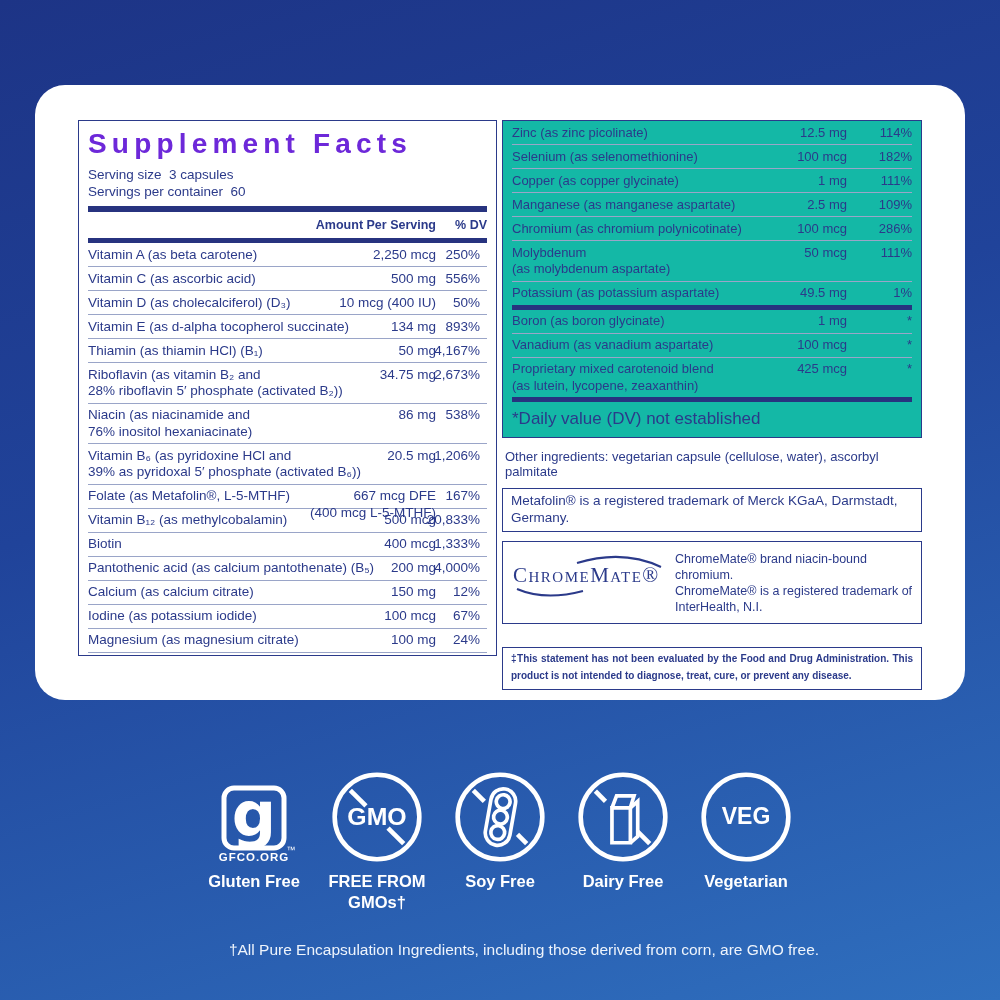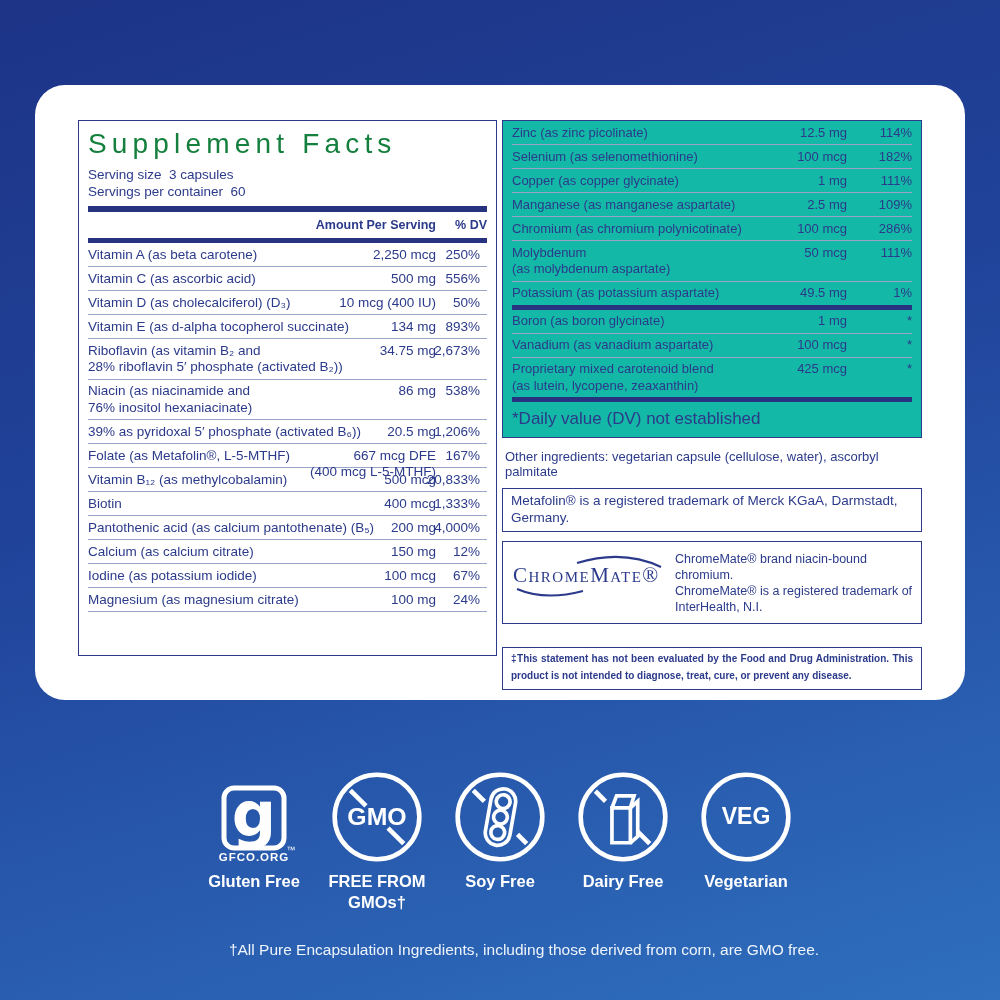--- a/index.html
+++ b/index.html
@@ -5,21 +5,21 @@
   html,body{margin:0;padding:0;}
   body{
     width:1000px;height:1000px;overflow:hidden;position:relative;
     background:linear-gradient(163deg,#1d3486 0%,#20439a 42%,#2f6fbe 100%);
     font-family:"Liberation Sans","DejaVu Sans",sans-serif;
     color:#2b3a8a;
   }
   .card{position:absolute;left:35px;top:85px;width:930px;height:615px;background:#ffffff;border-radius:30px;}
   
   .lbox{position:absolute;left:43px;top:35px;width:419px;height:536px;border:1.5px solid #2b3a8a;box-sizing:border-box;padding:4px 9px 0;background:#fff;}
-  .title{font-size:28px;font-weight:normal;letter-spacing:0.185em;white-space:nowrap;margin:3px 0 6px;color:#15803d;}
+  .title{font-size:28px;font-weight:bold;letter-spacing:0.185em;white-space:nowrap;margin:3px 0 6px;color:#6d28d9;}
   .serv{font-size:13.5px;line-height:17px;white-space:pre-wrap;}
   .bar6{height:6px;background:#27337f;margin-top:6px;}
   .bar5{height:5px;background:#27337f;}
   .tbar{height:5px;background:#27337f;}
   .hdr{position:relative;font-weight:bold;font-size:12.5px;padding:6px 0 5px;min-height:15px;}
   .hdr .amt,.hdr .dv{position:absolute;top:6px;text-align:right;}
   .row{position:relative;font-size:13.5px;line-height:16.5px;padding:3.5px 0 3px;border-bottom:1px solid #9aa5c8;}
   .row.nb{border-bottom:none;}
   .row .nm{padding-right:0;}
   .row .amt,.row .dv{position:absolute;top:3.5px;text-align:right;}
@@ -96,40 +96,50 @@
           <div class="nm">
             <div>Vitamin E (as d-alpha tocopherol succinate)</div>
           </div>
           <div class="amt">
             <div>134 mg</div>
           </div>
           <div class="dv">893%</div>
         </div>
         <div class="row">
           <div class="nm">
+            <div>Thiamin (as thiamin HCl) (B₁)</div>
+          </div>
+          <div class="amt">
+            <div>50 mg</div>
+          </div>
+          <div class="dv">4,167%</div>
+        </div>
+        <div class="row">
+          <div class="nm">
             <div>Riboflavin (as vitamin B₂ and</div>
             <div>28% riboflavin 5′ phosphate (activated B₂))</div>
           </div>
           <div class="amt">
             <div>34.75 mg</div>
           </div>
           <div class="dv">2,673%</div>
         </div>
         <div class="row">
           <div class="nm">
             <div>Niacin (as niacinamide and</div>
             <div>76% inositol hexaniacinate)</div>
           </div>
           <div class="amt">
             <div>86 mg</div>
           </div>
           <div class="dv">538%</div>
         </div>
         <div class="row">
           <div class="nm">
+            <div>Vitamin B₆ (as pyridoxine HCl and</div>
             <div>39% as pyridoxal 5′ phosphate (activated B₆))</div>
           </div>
           <div class="amt">
             <div>20.5 mg</div>
           </div>
           <div class="dv">1,206%</div>
         </div>
         <div class="row">
           <div class="nm">
             <div>Folate (as Metafolin®, L-5-MTHF)</div>

